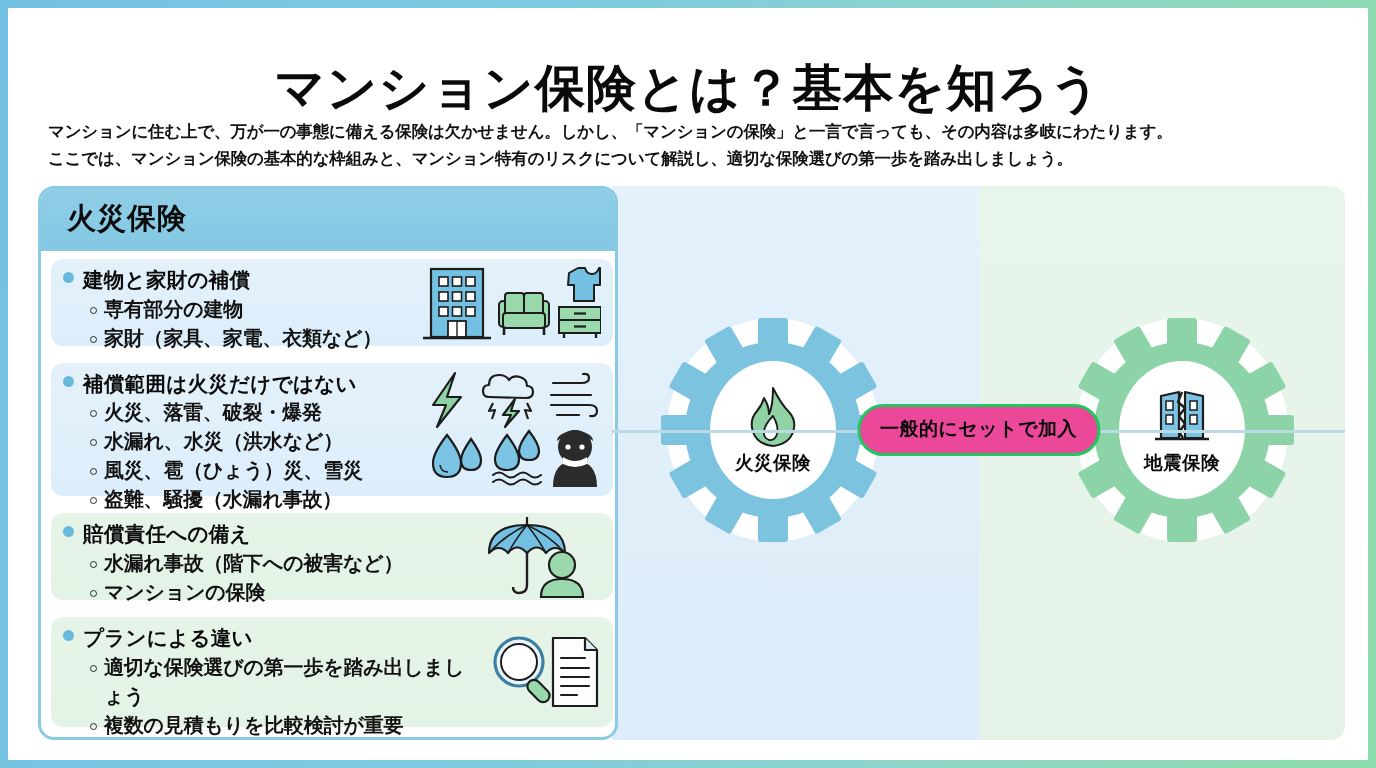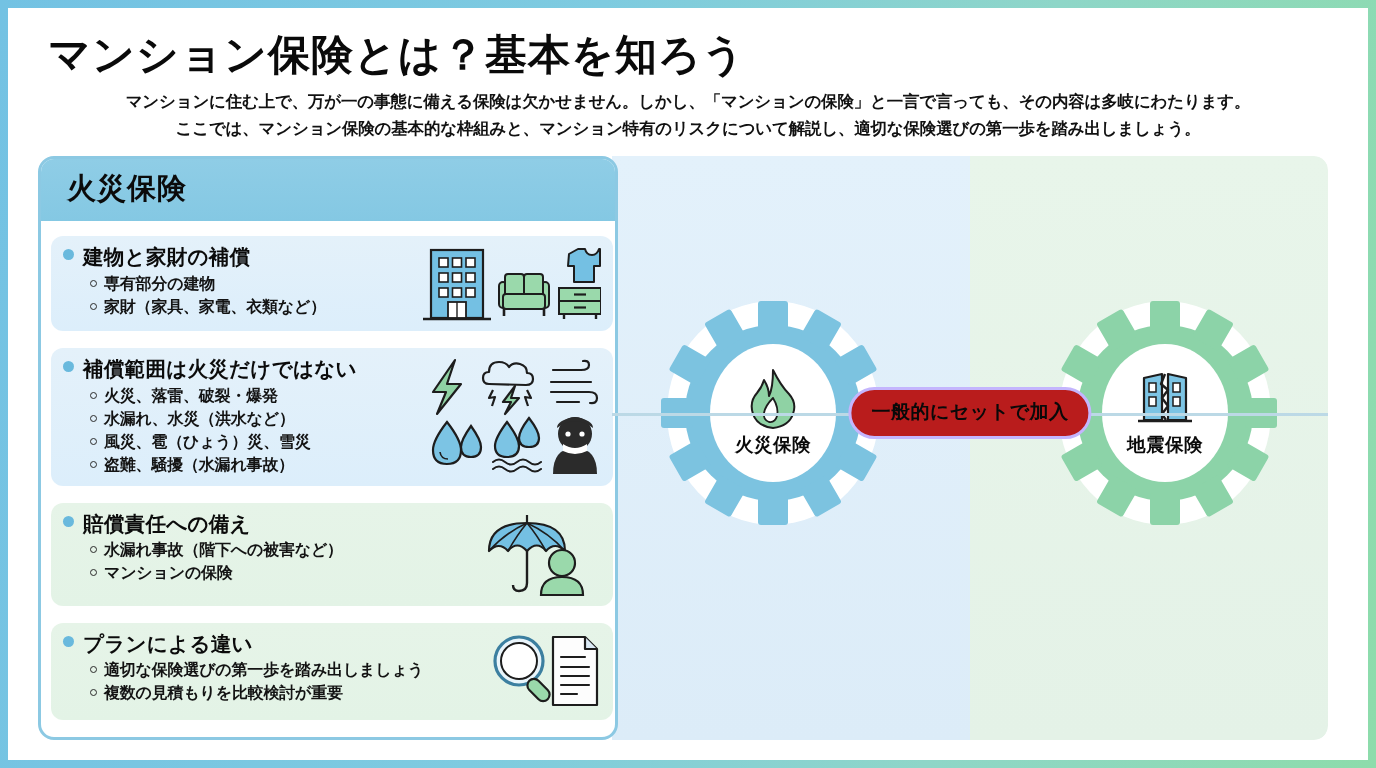--- a/index.html
+++ b/index.html
@@ -25,39 +25,41 @@
     flex-direction: column;
     overflow: hidden;
   }
 
   
   .header {
     padding: 22px 40px 0 40px;
     flex: 0 0 auto;
   }
   .title {
-    font-size: 42px;
+    text-align: center;
+    font-size: 50px;
     font-weight: 700;
     letter-spacing: 1px;
     color: #0a0a0a;
     line-height: 1.18;
+    margin-top: 29px;
   }
   .lede {
-    margin-top: 8px;
-    text-align: center;
+    margin-top: 0;
+    text-align: left;
     font-size: 16.5px;
     font-weight: 700;
     color: #111;
     line-height: 1.65;
     letter-spacing: -0.2px;
   }
 
   
   .body-area {
-    margin: 14px 40px 20px 30px;
+    margin: 14px 23px 20px 30px;
     flex: 1 1 auto;
     display: flex;
     gap: 0px;
     min-height: 0;
   }
 
   
   .left-card {
     width: 580px;
     flex: 0 0 580px;
@@ -119,21 +121,21 @@
   }
   .block-title {
     font-size: 20.5px;
     font-weight: 700;
     color: #0b0b0b;
     letter-spacing: 0.3px;
     line-height: 1.25;
   }
   .sublist { list-style: none; margin: 2px 0 0 27px; }
   .sublist li {
-    font-size: 16px;
+    font-size: 20px;
     font-weight: 700;
     color: #131313;
     line-height: 1.45;
     display: flex;
     align-items: baseline;
     gap: 7px;
     letter-spacing: -0.2px;
   }
   .ring {
     width: 7px; height: 7px;
@@ -213,22 +215,22 @@
     top: 44%;
     height: 3px;
     background: #bcd9e6;
     z-index: 4;
   }
   .connector-pill {
     position: absolute;
     left: 50%;
     top: 44%;
     transform: translate(-50%,-50%);
-    background: #b91c1c;
-    border: 3px solid #c4b5fd;
+    background: #ec4899;
+    border: 3px solid #22c55e;
     border-radius: 26px;
     padding: 9px 20px 11px 20px;
     z-index: 5;
     white-space: nowrap;
   }
   .connector-text {
     font-size: 19px;
     font-weight: 700;
     color: #090909;
     letter-spacing: 0.5px;

